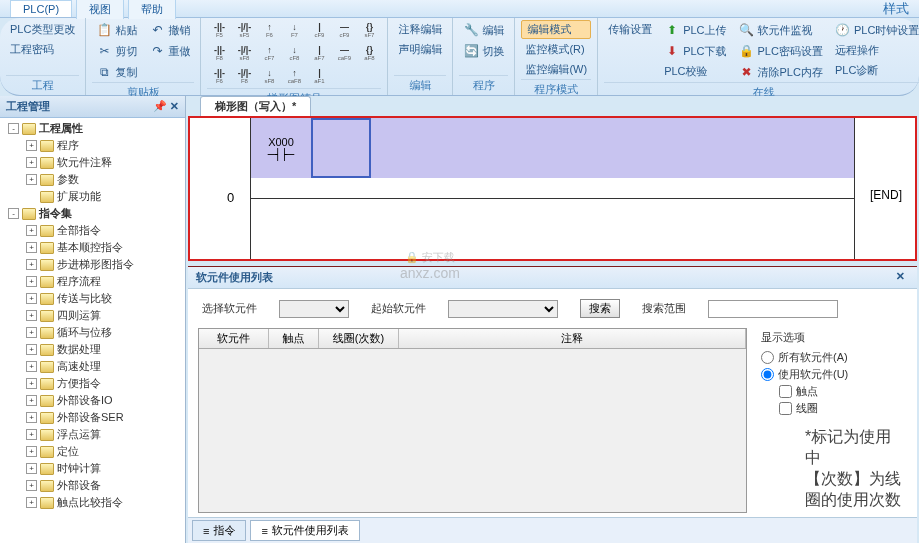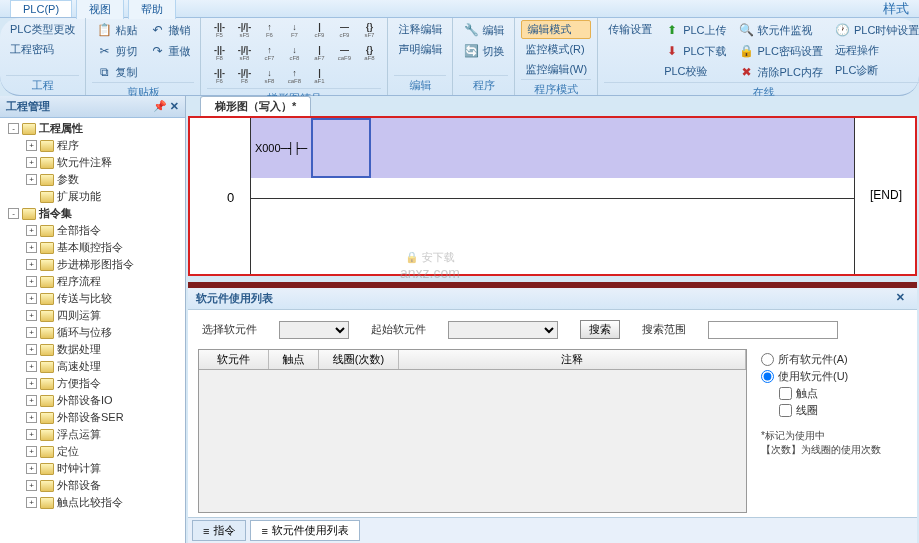--- a/index.html
+++ b/index.html
@@ -35,48 +35,48 @@
     .tree-text { font-size: 11px; }
     .tree-bold { font-weight: bold; }
     
     .content-area { flex: 1; display: flex; flex-direction: column; background: #d6e8f5; }
     .tab-strip { height: 20px; display: flex; align-items: flex-end; padding-left: 14px; }
     .tab { padding: 2px 14px; background: #fff; border: 1px solid #a0b8d0; border-bottom: none; border-top-left-radius: 3px; border-top-right-radius: 3px; color: #333; font-weight: bold; }
     
     .ladder-panel { height: 160px; background: #fff; border: 2px solid #d82020; margin: 0 2px; position: relative; }
     .ladder-area { position: absolute; left: 60px; top: 0; right: 60px; bottom: 0; border-left: 1px solid #333; border-right: 1px solid #333; }
     .ladder-rung1 { height: 60px; background: #c8c4f0; display: flex; align-items: center; }
-    .ladder-contact { width: 60px; height: 60px; display: flex; flex-direction: row; align-items: center; justify-content: center; text-align: right; }
+    .ladder-contact { width: 60px; height: 60px; display: flex; flex-direction: column; align-items: center; justify-content: center; text-align: right; }
     .ladder-sym { font-family: monospace; font-size: 11px; }
     .ladder-select { width: 60px; height: 60px; border: 2px solid #4060c0; background: #c8c4f0; }
     .ladder-rung2 { height: 40px; display: flex; align-items: center; position: relative; }
     .ladder-zero { position: absolute; left: -24px; top: 12px; font-size: 13px; }
     .ladder-end { position: absolute; right: -48px; top: 10px; font-size: 12px; }
     .ladder-line { flex: 1; border-top: 1px solid #333; }
     
     .splitter { height: 6px; background: #d6e8f5; cursor: ns-resize; }
     
-    .device-panel { flex: 1; background: #86efac; border-top: 6px solid #7f1d1d; display: flex; flex-direction: column; margin: 0 2px; }
+    .device-panel { flex: 1; background: #86efac; border-top: 1px solid #7f1d1d; display: flex; flex-direction: column; margin: 0 2px; }
     .device-header { background: linear-gradient(#e8f0fa, #d5e7f7); padding: 3px 8px; font-weight: bold; color: #2a5a8a; display: flex; justify-content: space-between; border-bottom: 1px solid #b5ccde; }
     .device-close { cursor: pointer; padding: 0 4px; }
     .device-controls { padding: 10px 14px; display: flex; align-items: center; gap: 22px; background: #fff; }
     .device-controls label { color: #333; }
     .device-controls select, .device-controls input { border: 1px solid #999; height: 18px; font-size: 11px; }
     .device-controls select { width: 70px; }
     .device-controls .wide { width: 110px; }
     .device-controls button { padding: 1px 8px; border: 1px solid #888; background: linear-gradient(#fff, #e0e0e0); cursor: pointer; }
     .device-grid-area { flex: 1; display: flex; background: #fff; padding: 0 10px 4px 10px; gap: 10px; }
     .device-grid { flex: 1; border: 1px solid #999; background: #f0f0f0; }
     .grid-head { display: flex; background: linear-gradient(#fafafa, #e8e8e8); border-bottom: 1px solid #aaa; }
     .grid-col { padding: 2px 6px; border-right: 1px solid #bbb; text-align: center; }
     .device-options { width: 150px; padding: 2px 4px; font-size: 11px; }
     .device-options .opt-title { margin-bottom: 4px; color: #333; }
     .device-options label { display: flex; align-items: center; gap: 4px; padding: 1px 0; color: #333; }
     .device-options .sub { margin-left: 18px; }
-    .device-note { margin-top: 10px; font-size: 10px; color: #444; }
+    .device-note { margin-top: 10px; font-size: 16px; color: #444; margin-left: 44px; }
     
     .bottom-tabs { padding: 2px 4px; background: #e8f0fa; border-top: 1px solid #b5ccde; display: flex; gap: 4px; }
     .bottom-tab { padding: 2px 10px; border: 1px solid #a0b8d0; background: #e0ecf8; display: flex; align-items: center; gap: 4px; cursor: pointer; font-size: 11px; }
     .bottom-tab.active { background: #fff; }
     
     .watermark { position: absolute; top: 250px; left: 400px; font-size: 22px; color: rgba(150,150,150,0.5); pointer-events: none; z-index: 1000; text-align: center; }
     .watermark-sub { font-size: 14px; }
   </style>
 </head>
 <body>
@@ -477,20 +477,21 @@
       <div class="device-grid-area">
         <div class="device-grid">
           <div class="grid-head">
             <div class="grid-col" style="width:70px">软元件</div>
             <div class="grid-col" style="width:50px">触点</div>
             <div class="grid-col" style="width:80px">线圈(次数)</div>
             <div class="grid-col" style="flex:1">注释</div>
           </div>
         </div>
         <div class="device-options">
+          <div class="opt-title">显示选项</div>
           <label>
               <input type="radio" name="do" style="">
               <span>所有软元件(A)</span>
             </label>
           <label>
               <input type="radio" name="do" checked="" style="">
               <span>使用软元件(U)</span>
             </label>
           <label class="sub">
               <input type="checkbox" style="">

